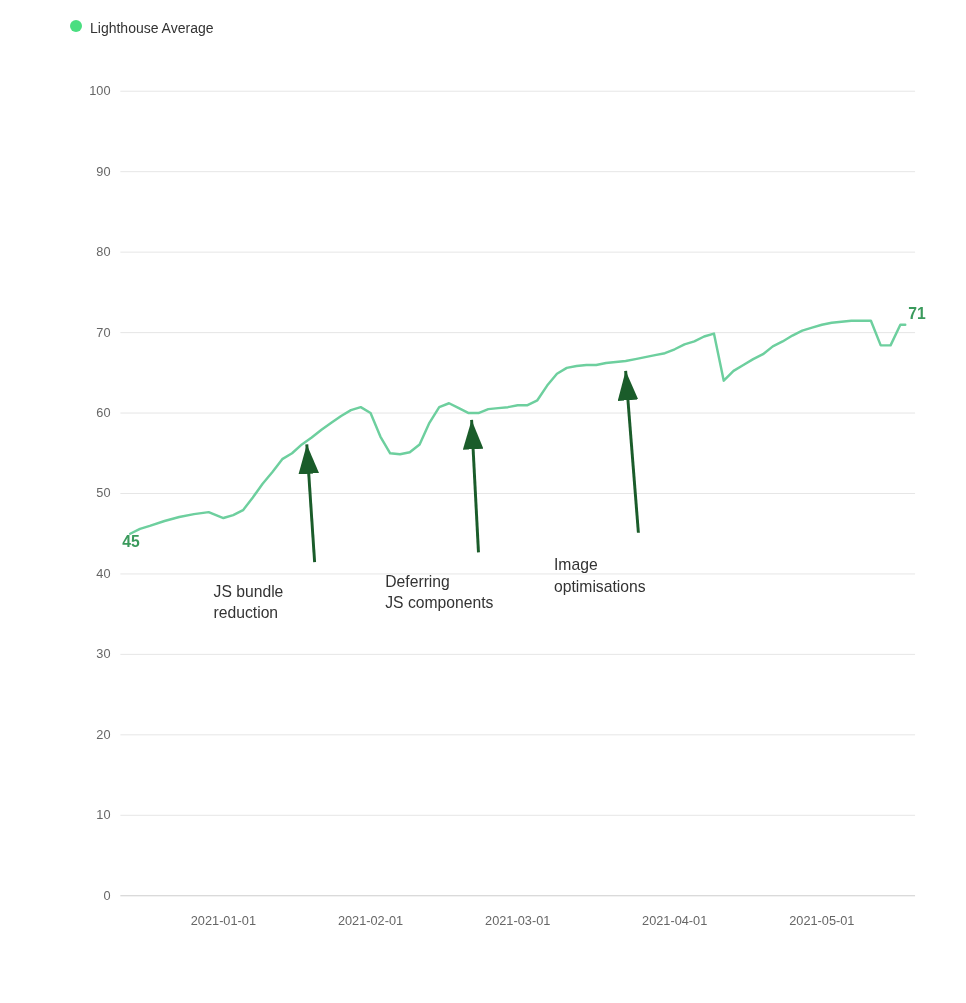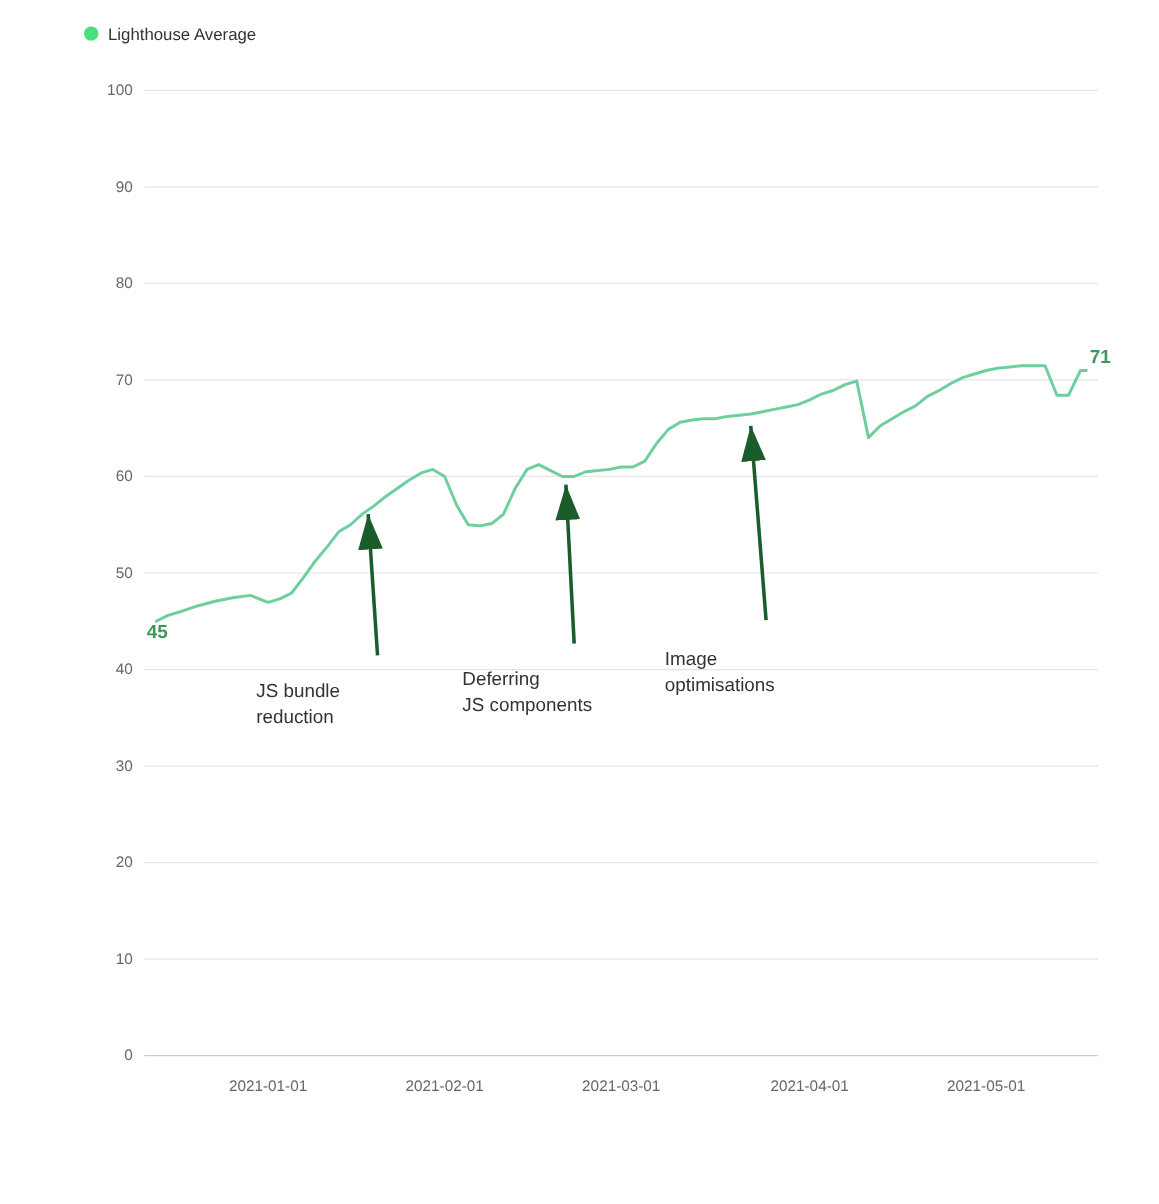--- a/index.html
+++ b/index.html
@@ -11,22 +11,23 @@
       overflow: hidden;
     }
     .chart-container {
       width: 966px;
       height: 1003px;
       position: relative;
       padding: 20px 20px 60px 60px;
     }
     .legend {
       display: flex;
-      align-items: center;
+      align-items: flex-start;
       gap: 8px;
+      margin-bottom: 16px;
       padding-left: 10px;
     }
     .legend-dot {
       width: 12px;
       height: 12px;
       border-radius: 50%;
       background: #4ade80;
       flex-shrink: 0;
     }
     .legend-label {

